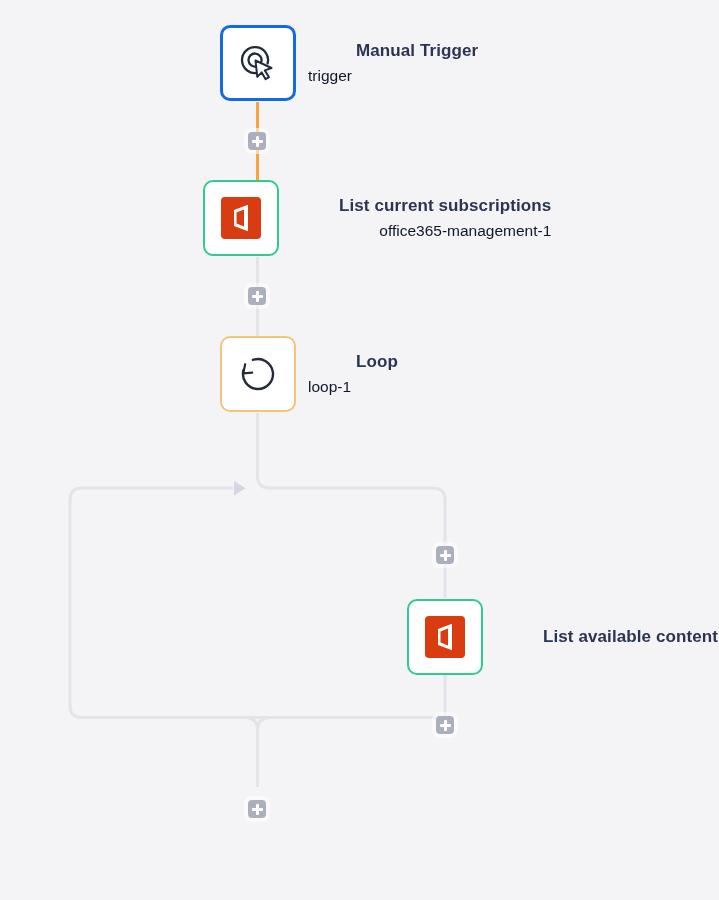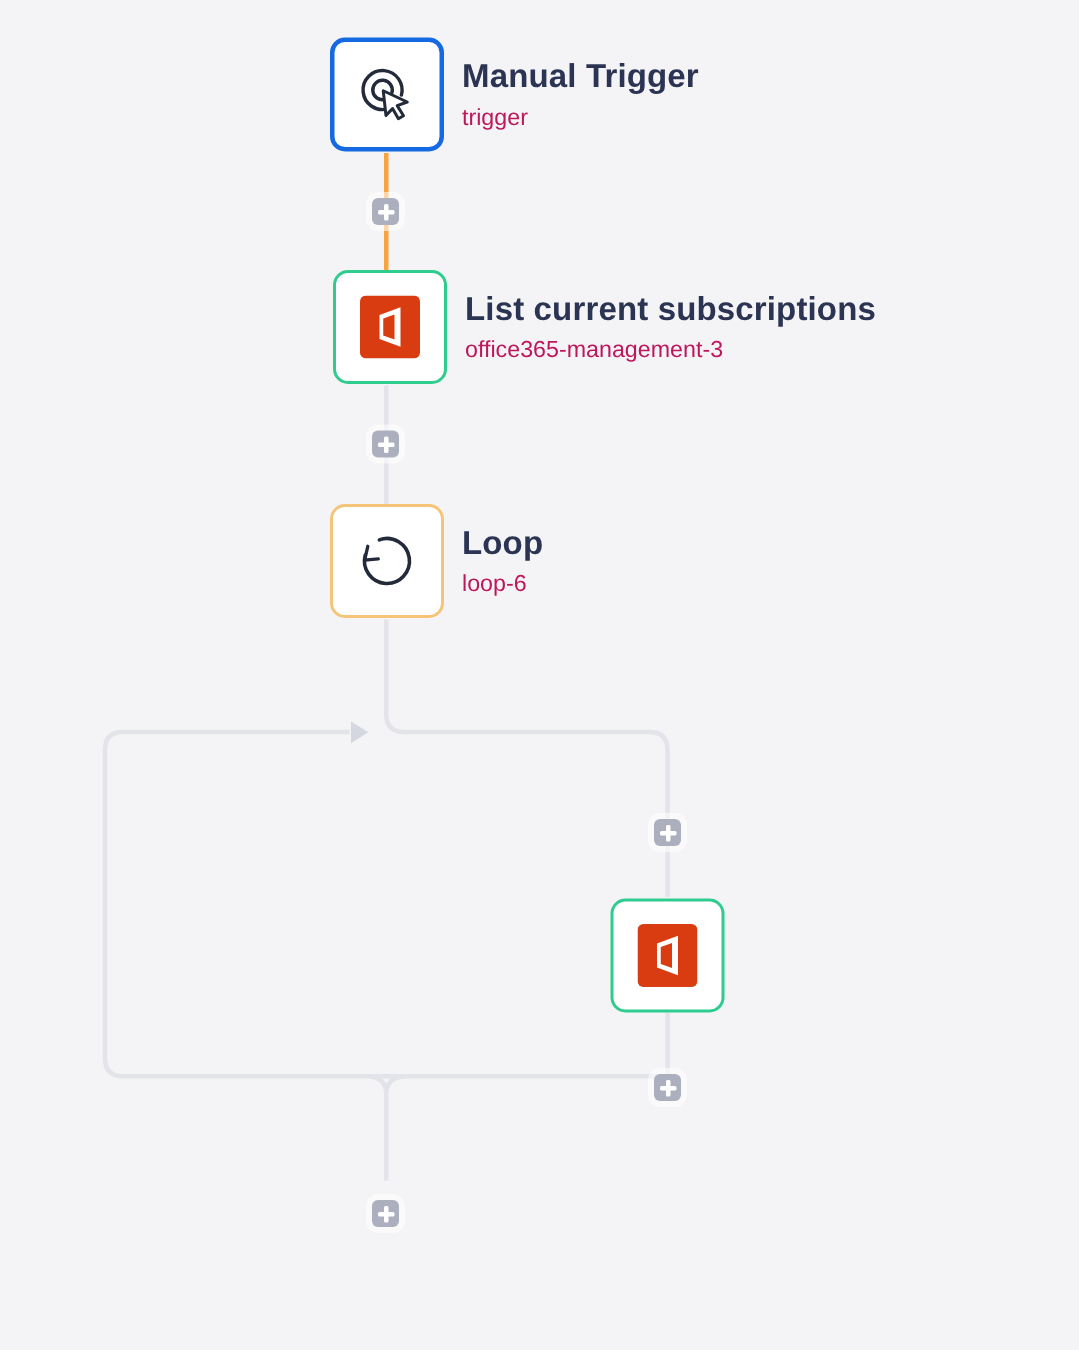--- a/index.html
+++ b/index.html
@@ -17,25 +17,25 @@
     width:76px; height:76px; box-sizing:border-box;
     background:#ffffff; border-radius:10px;
     display:flex; align-items:center; justify-content:center;
     flex:0 0 auto; cursor:pointer;
   }
   .b-blue  { border:3px solid #156ae3; }
   .b-green { border:2px solid #2ecc8e; }
   .b-amber { border:2px solid #f6c478; }
 
   .node-text { display:flex; flex-direction:column; justify-content:center; }
-  .node-title { font-size:22px; font-weight:700; color:#2b3452; white-space:nowrap; letter-spacing:0.1px; }
-  .node-sub   { font-size:15.5px; font-weight:400; color:#be185d; white-space:nowrap; margin-top:6px; }
+  .node-title { font-size:17px; font-weight:700; color:#2b3452; white-space:nowrap; letter-spacing:0.1px;margin-left:48px; }
+  .node-sub   { font-size:15.5px; font-weight:400; color:#0f172a; white-space:nowrap; margin-top:6px; }
 
   .n1 { left:220px; top:25px; }
-  .n2 { left:222px; top:180px; }
+  .n2 { left:203px; top:180px;text-align:right; }
   .n3 { left:220px; top:336px;justify-content:center; }
   .n4 { left:407px; top:599px; }
 
   .plus {
     position:absolute; width:18px; height:18px;
     background:#acafbe; border:none; border-radius:4px;
     box-shadow:0 0 0 4px rgba(255,255,255,0.55);
     padding:0; cursor:pointer; z-index:3;
   }
   .plus-glyph { position:absolute; inset:0; display:block; }
@@ -91,45 +91,46 @@
 
   <div class="node n2">
     <div class="node-box b-green">
       <svg width="40" height="42" viewBox="0 0 40 42">
         <rect x="0" y="0" width="40" height="42" rx="4" fill="#d83c10"></rect>
         <path fill-rule="evenodd" fill="#ffffff" d="M 13 13 L 27 7.8 L 27 34.2 L 13 29 Z M 15.5 15.4 L 23 12.6 L 23 29.4 L 15.5 26.6 Z"></path>
       </svg>
     </div>
     <div class="node-text">
       <div class="node-title">List current subscriptions</div>
-      <div class="node-sub">office365-management-3</div>
+      <div class="node-sub">office365-management-1</div>
     </div>
   </div>
 
   <div class="node n3">
     <div class="node-box b-amber">
       <svg width="46" height="46" viewBox="0 0 46 46">
         <path d="M 17.9 8.9 A 15 15 0 1 1 8.5 19.1" stroke="#232a3a" stroke-width="2.4" fill="none" stroke-linecap="round"></path>
         <path d="M 10.2 13.2 L 8.1 22.4 L 17.2 21.6" stroke="#232a3a" stroke-width="2.2" fill="none" stroke-linecap="round" stroke-linejoin="round"></path>
       </svg>
     </div>
     <div class="node-text">
       <div class="node-title">Loop</div>
-      <div class="node-sub">loop-6</div>
+      <div class="node-sub">loop-1</div>
     </div>
   </div>
 
   <div class="node n4">
     <div class="node-box b-green">
       <svg width="40" height="42" viewBox="0 0 40 42">
         <rect x="0" y="0" width="40" height="42" rx="4" fill="#d83c10"></rect>
         <path fill-rule="evenodd" fill="#ffffff" d="M 13 13 L 27 7.8 L 27 34.2 L 13 29 Z M 15.5 15.4 L 23 12.6 L 23 29.4 L 15.5 26.6 Z"></path>
       </svg>
     </div>
     <div class="node-text">
+      <div class="node-title">List available content</div>
     </div>
   </div>
 
   <button class="plus p1">
       <span class="plus-glyph"></span>
     </button>
   <button class="plus p2">
       <span class="plus-glyph"></span>
     </button>
   <button class="plus p3">

